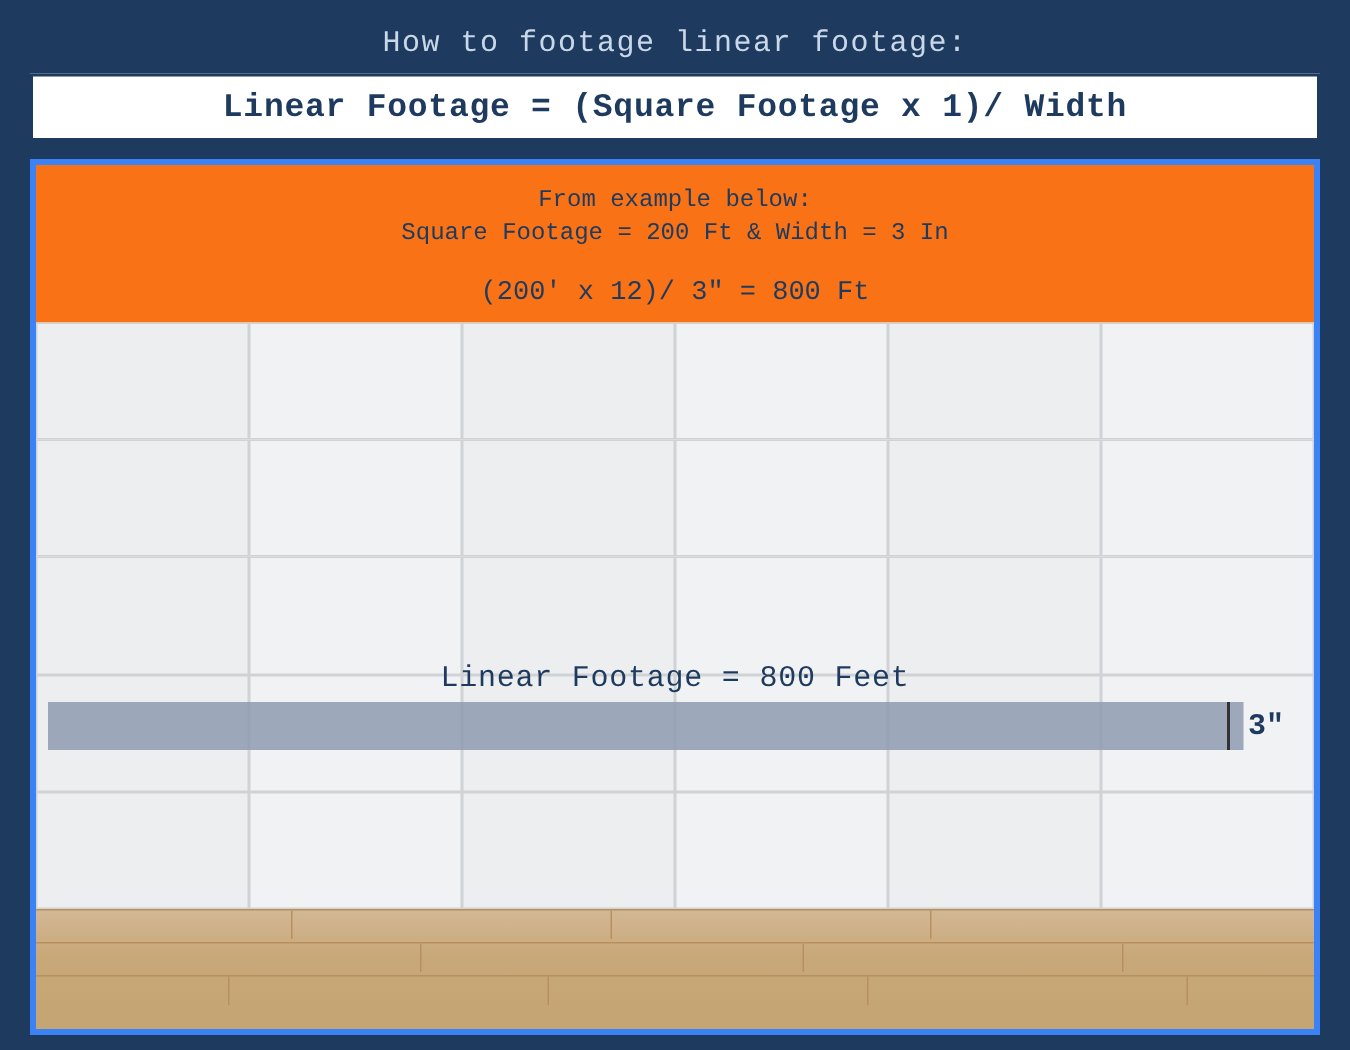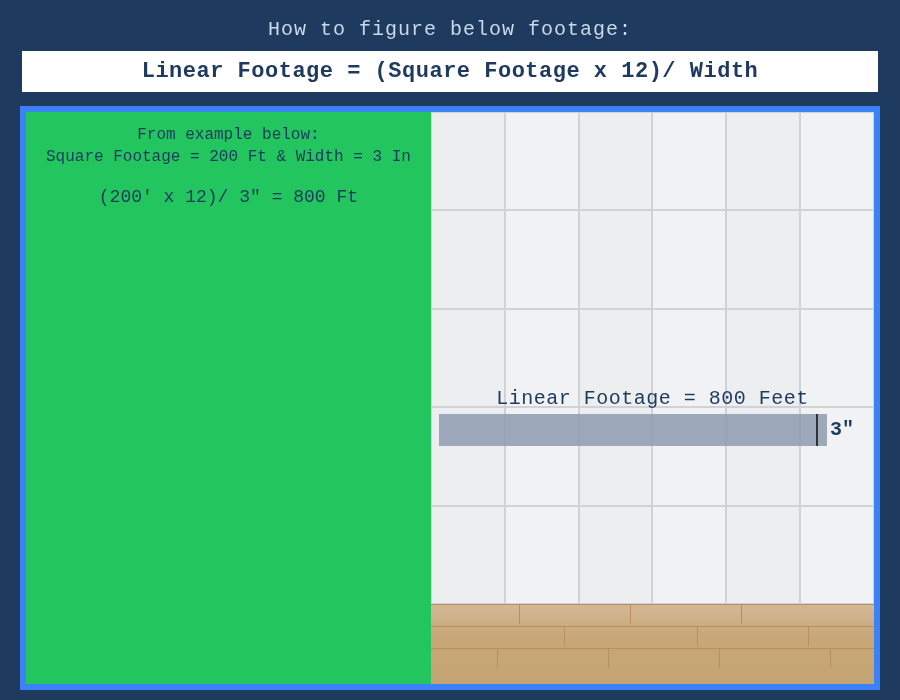--- a/index.html
+++ b/index.html
@@ -34,26 +34,26 @@
     }
 
     .formula-box span {
       font-size: 22px;
       font-weight: bold;
       color: #1e3a5f;
       letter-spacing: 0.5px;
     }
 
     .diagram-container {
-      background: #22c55e;
-      border: 6px solid #3b82f6;
+      background: #f97316;
+      border: 4px solid #3b82f6;
       width: 100%;
       flex: 1;
       display: flex;
-      flex-direction: row;
+      flex-direction: column;
       padding: 0;
       overflow: hidden;
     }
 
     .example-text-area {
       padding: 14px 20px 10px 20px;
       text-align: center;
     }
 
     .example-line1 {
@@ -181,24 +181,24 @@
 
     .plank-dividers {
       position: absolute;
       top: 0; bottom: 0;
       border-right: 1px solid #b89060;
     }
   </style>
 </head>
 <body>
 
-<div class="title-line">How to figure below footage:</div>
+<div class="title-line">How to footage linear footage:</div>
 
 <div class="formula-box">
-  <span>Linear Footage = (Square Footage x 12)/ Width</span>
+  <span>Linear Footage = (Square Footage x 1)/ Width</span>
 </div>
 
 <div class="diagram-container">
 
   <div class="example-text-area">
     <div class="example-line1">From example below:</div>
     <div class="example-line2">Square Footage = 200 Ft &amp; Width = 3 In</div>
     <div class="example-line3">(200′  x 12)/  3″ = 800 Ft</div>
   </div>
 

